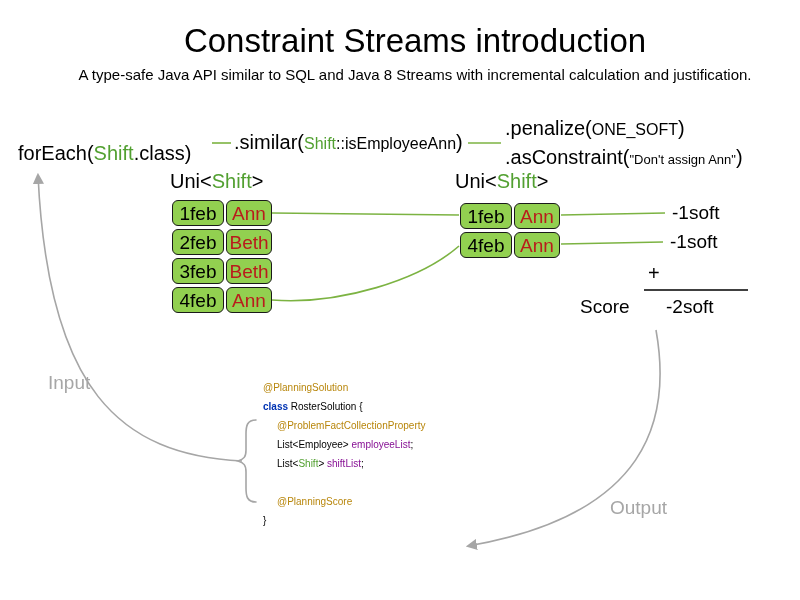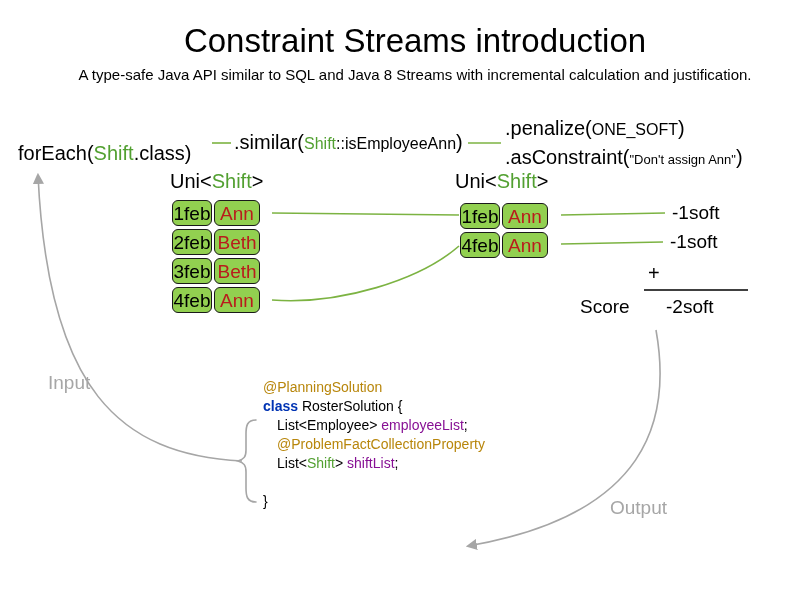--- a/index.html
+++ b/index.html
@@ -22,26 +22,26 @@
   .stream .xsmall{font-size:13px;}
   .green{color:#52a031;}
   .uni-label{font-size:20px;white-space:nowrap;}
   .tbl{position:absolute;display:flex;flex-direction:column;gap:3px;}
   .tbl-row{display:flex;gap:2px;}
   .cell{
     height:26px;line-height:26px;text-align:center;font-size:19px;
     background:#92d050;border:1px solid #1a1a1a;border-radius:6px;
     box-sizing:border-box;
   }
-  .cell.date{width:40px;color:#000;}
+  .cell.date{width:52px;color:#000;}
   .cell.name{width:46px;color:#b91c1c;}
   .result{font-size:19px;color:#000;white-space:nowrap;}
   .plus{font-size:20px;color:#000;}
   .graylabel{font-size:19px;color:#a6a6a6;}
-  .code{position:absolute;left:263px;top:378px;font-size:14px;line-height:19px;color:#000;}
+  .code{position:absolute;left:263px;top:378px;font-size:10px;line-height:19px;color:#000;}
   .code-line{white-space:pre;height:19px;}
   .code-line.indent{padding-left:14px;}
   .ann{color:#b8860b;}
   .kw{color:#0033b3;font-weight:bold;}
   .field{color:#871094;}
 </style>
 </head>
 <body>
 
 <div class="canvas">
@@ -131,20 +131,21 @@
   <div class="abs plus" style="left:648px;top:262px;">+</div>
   <div class="abs result" style="left:580px;top:296px;">Score</div>
   <div class="abs result" style="left:666px;top:296px;">-2soft</div>
 
   <div class="abs graylabel" style="left:48px;top:372px;">Input</div>
   <div class="abs graylabel" style="left:610px;top:497px;">Output</div>
 
   <div class="code">
     <div class="code-line ann">@PlanningSolution</div>
     <div class="code-line"><span class="kw">class</span><span> RosterSolution {</span></div>
+    <div class="code-line indent ann">@ProblemFactCollectionProperty</div>
     <div class="code-line indent"><span>List&lt;Employee&gt; </span><span class="field">employeeList</span><span>;</span></div>
-    <div class="code-line indent ann">@ProblemFactCollectionProperty</div>
     <div class="code-line indent"><span>List&lt;</span><span class="green">Shift</span><span>&gt; </span><span class="field">shiftList</span><span>;</span></div>
     <div class="code-line"></div>
+    <div class="code-line indent ann">@PlanningScore</div>
     <div class="code-line">}</div>
   </div>
 
 </div>
 
 </body></html>

